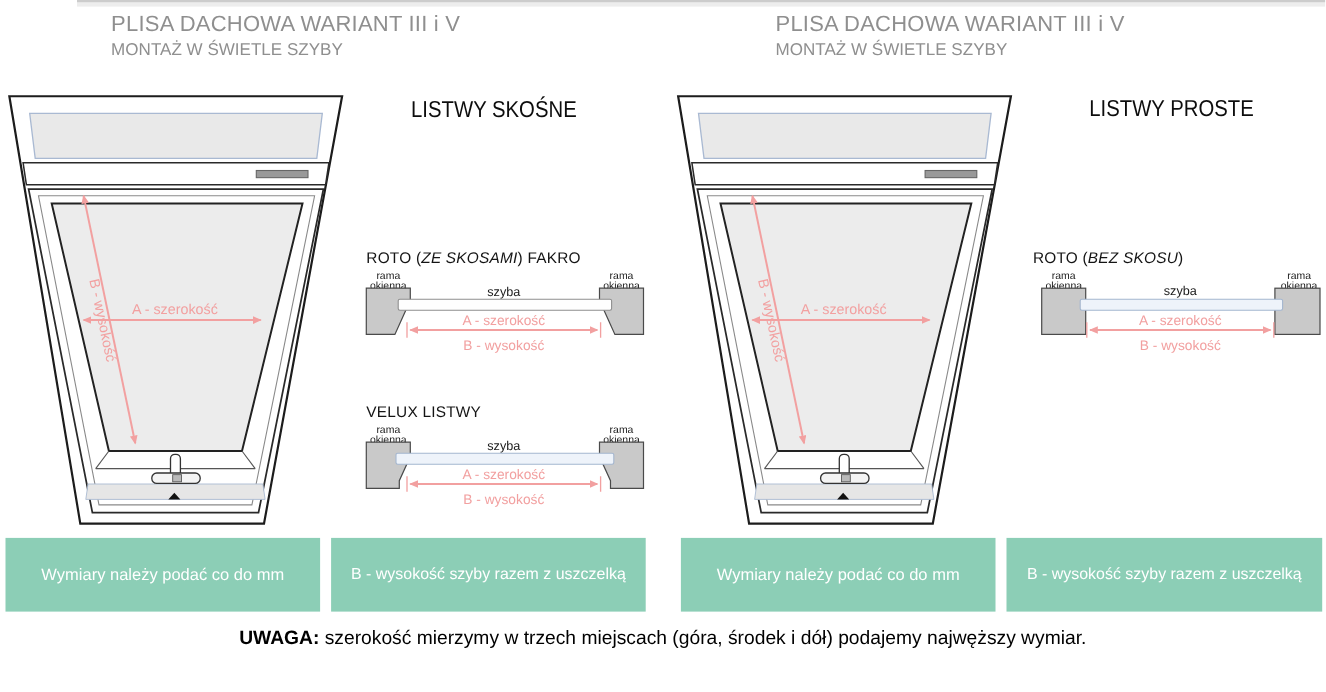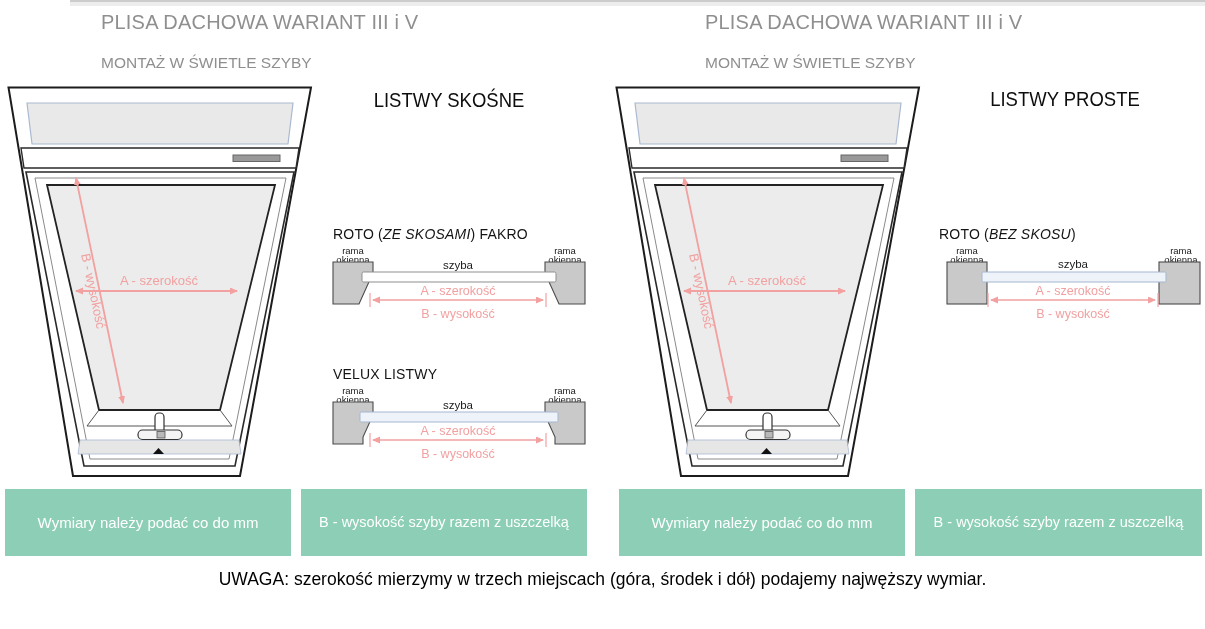--- a/index.html
+++ b/index.html
@@ -2,30 +2,30 @@
 <html><head>
 <meta charset="utf-8">
 <style>
   html,body{margin:0;padding:0;background:#fff;}
   .sheet{position:relative;width:1205px;height:629px;background:#fff;overflow:hidden;
          font-family:"Liberation Sans",sans-serif;color:#1a1a1a;}
   .abs{position:absolute;}
   .top-artifact{left:70px;top:0;width:1135px;height:4px;background:#ededed;border-top:2px solid #cccccc;}
   .titleblock{width:400px;color:#8f8f8f;}
   .t1{font-size:20px;letter-spacing:.2px;white-space:nowrap;}
-  .t2{font-size:15.5px;margin-top:20px;white-space:nowrap;}
+  .t2{font-size:15.5px;margin-top:3px;white-space:nowrap;}
   .heading{font-size:21px;color:#0d0d0d;text-align:center;white-space:nowrap;
            transform:scaleX(.88);transform-origin:center;}
   .diagram-title{font-size:14px;color:#141414;white-space:nowrap;letter-spacing:.2px;}
   .diagram-title i{font-style:italic;}
   .teal-box{background:#8cceb6;color:#ffffff;display:flex;align-items:center;justify-content:center;}
   .teal-box .single{font-size:15px;}
   .teal-lines{font-size:14.5px;line-height:23px;text-align:left;}
   .footer{width:1205px;text-align:center;font-size:17.5px;color:#000;}
-  .footer b{font-weight:normal;text-align:right;}
+  .footer b{font-weight:bold;text-align:right;}
   svg text{font-family:"Liberation Sans",sans-serif;}
   .frame{fill:#c9c9c9;stroke:#4a4a4a;stroke-width:1.1;}
   .glassbar-white{fill:#fefefe;stroke:#8f8f8f;stroke-width:1;}
   .glassbar-blue{fill:#eef3fa;stroke:#a4b6cf;stroke-width:1;}
   .pink{stroke:#f2a0a0;stroke-width:1.6;fill:none;}
   .pink-w{stroke:#f2a0a0;stroke-width:1.8;fill:none;}
   .pink-thin{stroke:#f2a0a0;stroke-width:1.2;}
   .pink-label{fill:#f2a0a0;font-size:12.5px;}
   .pink-label-lg{fill:#f2a0a0;font-size:13px;}
   .cs-small{fill:#1a1a1a;font-size:9.5px;}

